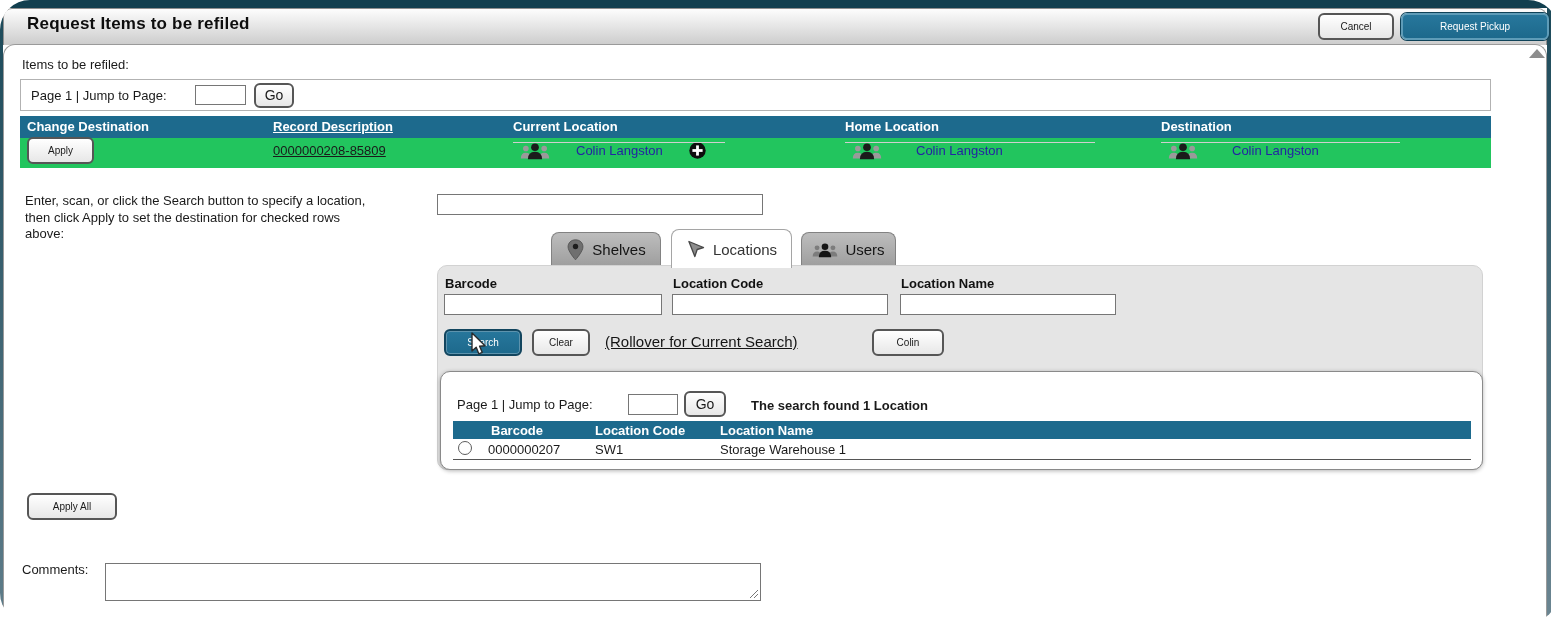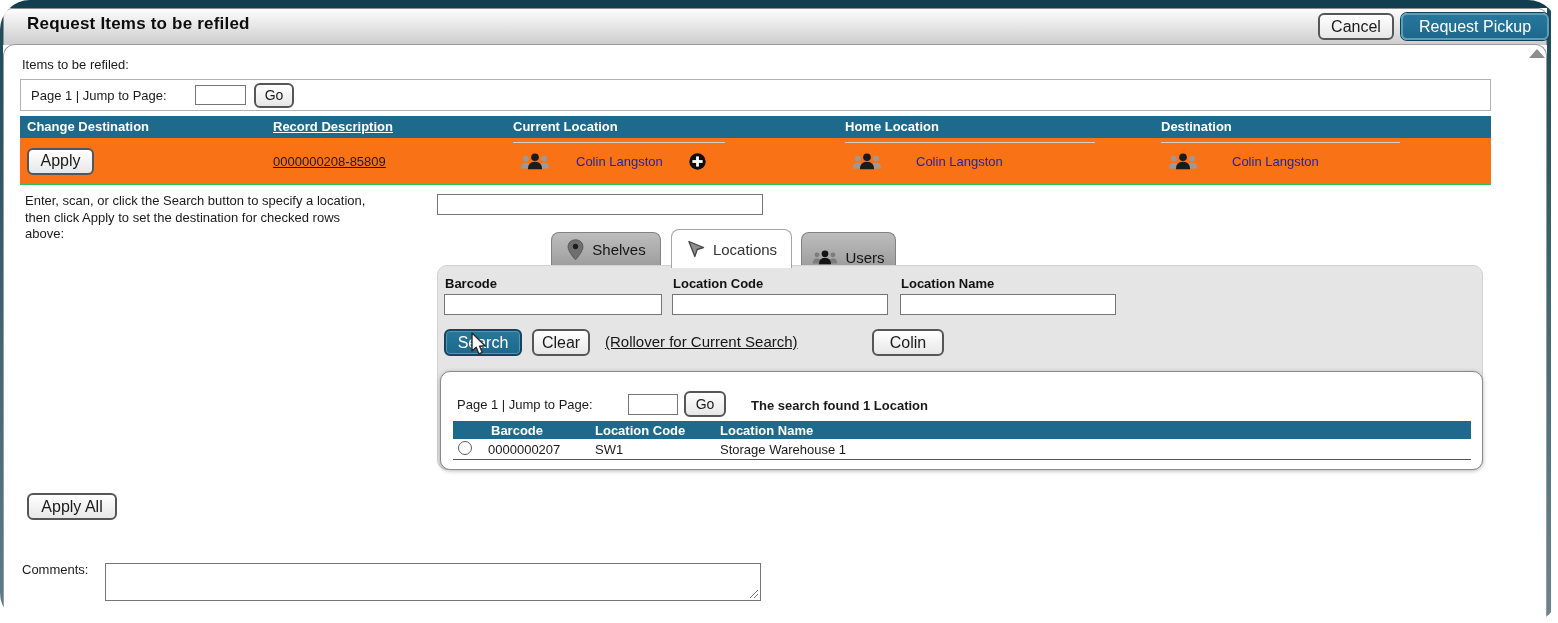--- a/index.html
+++ b/index.html
@@ -17,38 +17,38 @@
     background:linear-gradient(#fdfdfd,#cccccc); border:1px solid #8f8f8f; border-bottom:none;
     border-radius:9px 9px 0 0; }
   .page-title { left:27px; top:14px; font-size:17px; font-weight:bold; color:#0d0d0d; letter-spacing:.2px; }
 
   .content { left:3px; top:44px; width:1544px; height:579px; background:#fff;
     border:1px solid #9a9a9a; border-bottom:none; border-radius:12px 12px 0 0; }
 
   
   .btn { display:inline-flex; align-items:center; justify-content:center;
     background:linear-gradient(#ffffff,#e7e7e7); border:2px solid #565656; border-radius:6px;
-    font-size:16px; color:#1a1a1a; cursor:pointer; white-space:nowrap; }
+    font-size:10px; color:#1a1a1a; cursor:pointer; white-space:nowrap; }
   .btn-teal { background:linear-gradient(#27779c,#1d698c); color:#fff; }
   .input { background:#fff; border:1px solid #767676; font-size:13px; padding:1px 3px;
     font-family:"Liberation Sans",sans-serif; }
   .t13 { font-size:13px; color:#1a1a1a; }
   .bold { font-weight:bold; }
   .link { color:#2424a3; font-size:13px; text-decoration:none; cursor:pointer; }
   .thead { background:#1d6a8d; color:#fff; font-weight:bold; font-size:13px; }
 
   
   .pager-box { left:20px; top:79px; width:1471px; height:32px; border:1px solid #b2b2b2;
     display:flex; align-items:center; }
 
   
   .mtable { left:20px; top:116px; width:1471px; }
   .mhead { display:flex; height:22px; }
   .mhead > div { padding:3px 0 0 7px; }
-  .mrow { display:flex; height:47px; background:#f97316; border-bottom:1px solid #22c55e; }
+  .mrow { display:flex; height:30px; background:#22c55e; border-bottom:5px solid #22c55e; }
   .mrow > div { position:relative; }
   .c1 { width:246px; } .c2 { width:240px;text-decoration:underline; } .c3 { width:332px; } .c4 { width:316px; } .c5 { width:337px; }
   .loc-cell { display:flex; align-items:center; padding-left:14px; gap:26px; }
   .hairline { position:absolute; top:4px; height:1px; background:#cfcfcf; }
 
   
   .tab { display:flex; align-items:center; justify-content:center; gap:7px; font-size:15px;
     border:1px solid #828282; border-bottom:none; border-radius:8px 8px 0 0; cursor:pointer; }
   .tab-inactive { background:linear-gradient(#bdbdbd,#9e9e9e); color:#141414; }
   .tab-active { background:#ffffff; border-color:#a5a5a5; color:#333; }
@@ -190,21 +190,21 @@
     <span>Shelves</span>
   </div>
   <div class="tab tab-active abs" style="left:671px; top:229px; width:121px; height:39px; z-index:3;">
     <span>
       <svg width="20" height="20" viewBox="0 0 24 24">
         <path d="M3.5 3 L21 10.2 L13.4 12.6 L10.6 21 Z" fill="#8d8d8d" stroke="#474747" stroke-width="1.6" stroke-linejoin="round"></path>
       </svg>
     </span>
     <span>Locations</span>
   </div>
-  <div class="tab tab-inactive abs" style="left:801px; top:232px; width:95px; height:34px;align-items:flex-end;">
+  <div class="tab tab-inactive abs" style="left:801px; top:232px; width:95px; height:34px;">
     <span>
       <svg width="26" height="18" viewBox="0 0 36 24">
         <circle cx="7" cy="9" r="3.4" fill="#7c7c7c"></circle>
           <path d="M1 21 q0-7 6-7 q6 0 6 7 z" fill="#7c7c7c"></path>
         <circle cx="29" cy="9" r="3.4" fill="#7c7c7c"></circle>
           <path d="M23 21 q0-7 6-7 q6 0 6 7 z" fill="#7c7c7c"></path>
         <circle cx="18" cy="7.5" r="4.6" fill="#141414"></circle>
           <path d="M9.5 22 q0-9 8.5-9 q8.5 0 8.5 9 z" fill="#141414"></path>
       </svg>
     </span>

